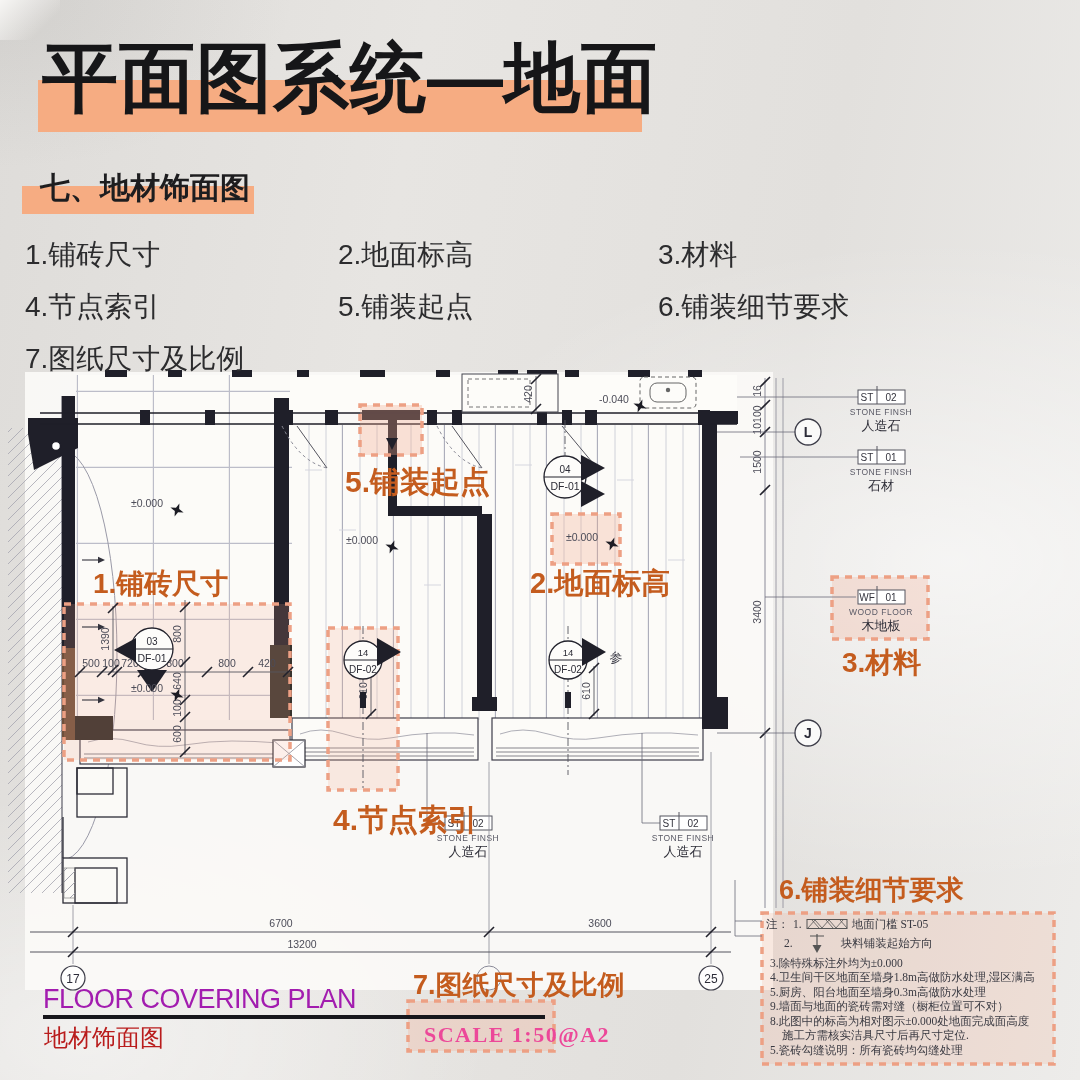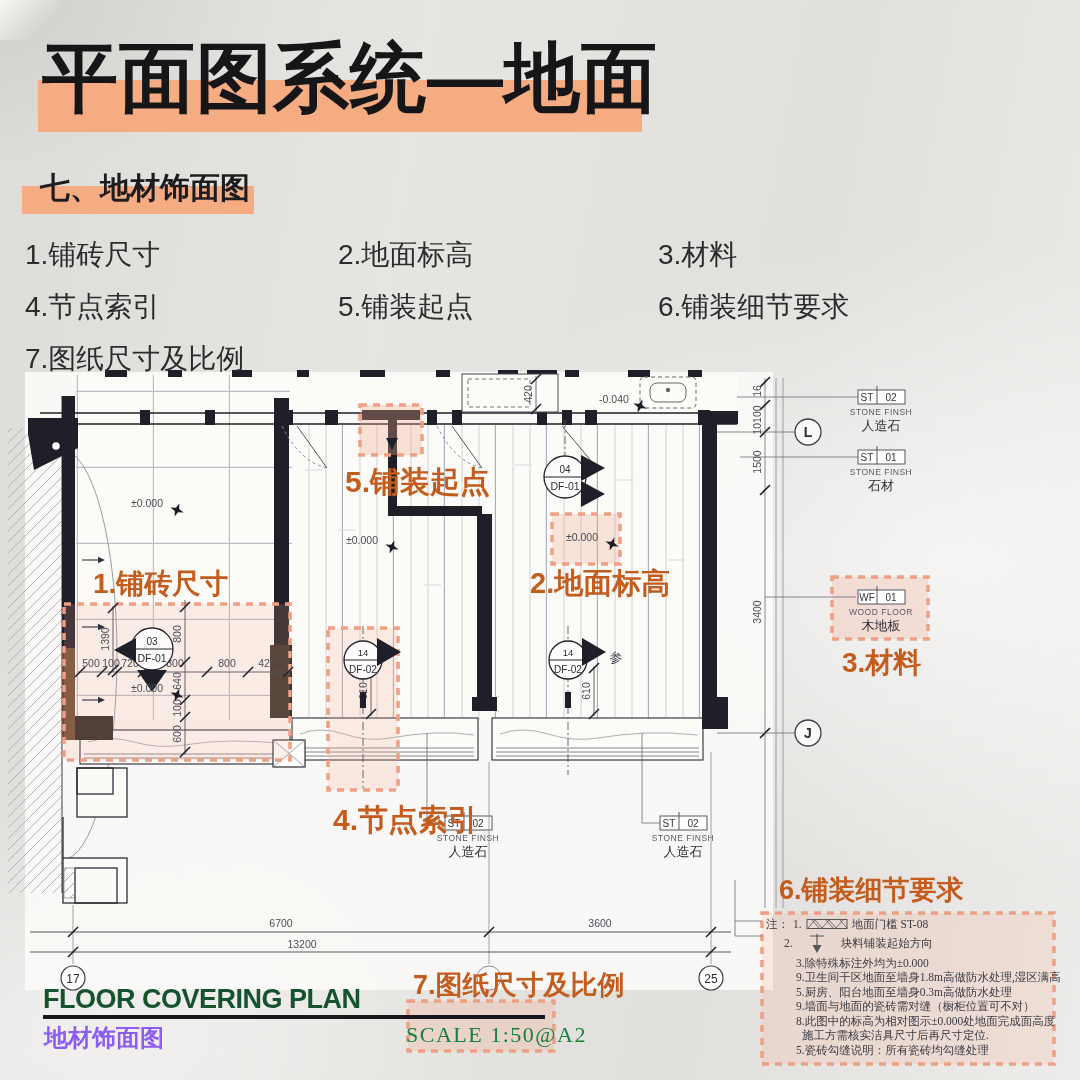--- a/index.html
+++ b/index.html
@@ -26,31 +26,31 @@
   .legend-item { font-size:28px; color:#2c2c2e; white-space:nowrap; }
 
   
   .olabel { color:#c45c1e; font-weight:600; white-space:nowrap; }
 
   
   .notes { left:766px; top:917px; width:288px; font-family:"Liberation Serif", serif;
     font-size:11.5px; line-height:14.5px; color:#3a3a42; }
   .n-row { display:flex; align-items:center; gap:4px; white-space:nowrap; }
   .n-row.tall { height:24px; }
-  .n-line { margin-left:30px; white-space:nowrap; }
-  .n-line.cont { margin-left:36px; }
+  .n-line { margin-left:4px; white-space:nowrap; }
+  .n-line.cont { margin-left:16px; }
   .n-ind { margin-left:18px; }
 
   
-  .tb-en { left:43px; top:984px; font-size:27px; font-weight:700; color:#14532d;
+  .tb-en { left:43px; top:984px; font-size:27px; font-weight:400; color:#a21caf;
     letter-spacing:-0.5px; white-space:nowrap;text-align:right; }
   .tb-rule { left:43px; top:1015px; width:502px; height:4px; background:#17171c; }
-  .tb-zh { left:44px; top:1022px; font-size:24px; color:#8b5cf6; font-family:"Liberation Serif", serif; white-space:nowrap;font-weight:bold;}
-  .tb-scale { left:406px; top:1022px; font-size:22px; letter-spacing:1.5px; color:#15803d;
-    font-family:"Liberation Serif", serif; white-space:nowrap; }
+  .tb-zh { left:44px; top:1022px; font-size:24px; color:#b91c1c; font-family:"Liberation Serif", serif; white-space:nowrap;}
+  .tb-scale { left:424px; top:1022px; font-size:22px; letter-spacing:1.5px; color:#ec4899;
+    font-family:"Liberation Serif", serif; white-space:nowrap;font-weight:bold; }
 
   svg text { font-family:"Liberation Sans", sans-serif; }
   svg .cadtxt { fill:#4c4c58; font-size:10.5px; }
   svg .serif { font-family:"Liberation Serif", serif; }
 </style>
 </head>
 <body>
 
 <div class="abs corner-sheen"></div>
 
@@ -431,33 +431,33 @@
 <div class="abs olabel" style="left:413px;top:967px;font-size:27px">7.图纸尺寸及比例</div>
 
 <div class="abs notes">
   <div class="n-row">
     <span>注：</span>
     <span>1.</span>
     <svg width="42" height="12" viewBox="0 0 42 12">
       <rect x="1" y="1.5" width="40" height="9" fill="none" stroke="#555" stroke-width="1"></rect>
       <path d="M2 10 L9 2 L16 10 L23 2 L30 10 L37 2 M6 2 L13 10 M20 2 L27 10 M34 2 L41 10" stroke="#555" stroke-width="0.8" fill="none"></path>
     </svg>
-    <span>地面门槛 ST-08</span>
+    <span>地面门槛 ST-05</span>
   </div>
   <div class="n-row tall n-ind">
     <span>2.</span>
     <svg width="40" height="22" viewBox="0 0 40 22">
       <line x1="20" y1="1" x2="20" y2="13" stroke="#555" stroke-width="1.2"></line>
       <line x1="13" y1="3" x2="27" y2="3" stroke="#555" stroke-width="1"></line>
       <polygon points="15.5,12 24.5,12 20,20" fill="#555"></polygon>
     </svg>
     <span>块料铺装起始方向</span>
   </div>
   <div class="n-line">3.除特殊标注外均为±0.000</div>
-  <div class="n-line">9.卫生间干区地面至墙身1.8m高做防水处理,湿区满高</div>
+  <div class="n-line">4.卫生间干区地面至墙身1.8m高做防水处理,湿区满高</div>
   <div class="n-line">5.厨房、阳台地面至墙身0.3m高做防水处理</div>
   <div class="n-line">9.墙面与地面的瓷砖需对缝（橱柜位置可不对）</div>
   <div class="n-line">8.此图中的标高为相对图示±0.000处地面完成面高度</div>
   <div class="n-line cont">施工方需核实洁具尺寸后再尺寸定位.</div>
   <div class="n-line">5.瓷砖勾缝说明：所有瓷砖均勾缝处理</div>
 </div>
 
 <div class="abs tb-en">FLOOR COVERING PLAN</div>
 <div class="abs tb-rule"></div>
 <div class="abs tb-zh">地材饰面图</div>

